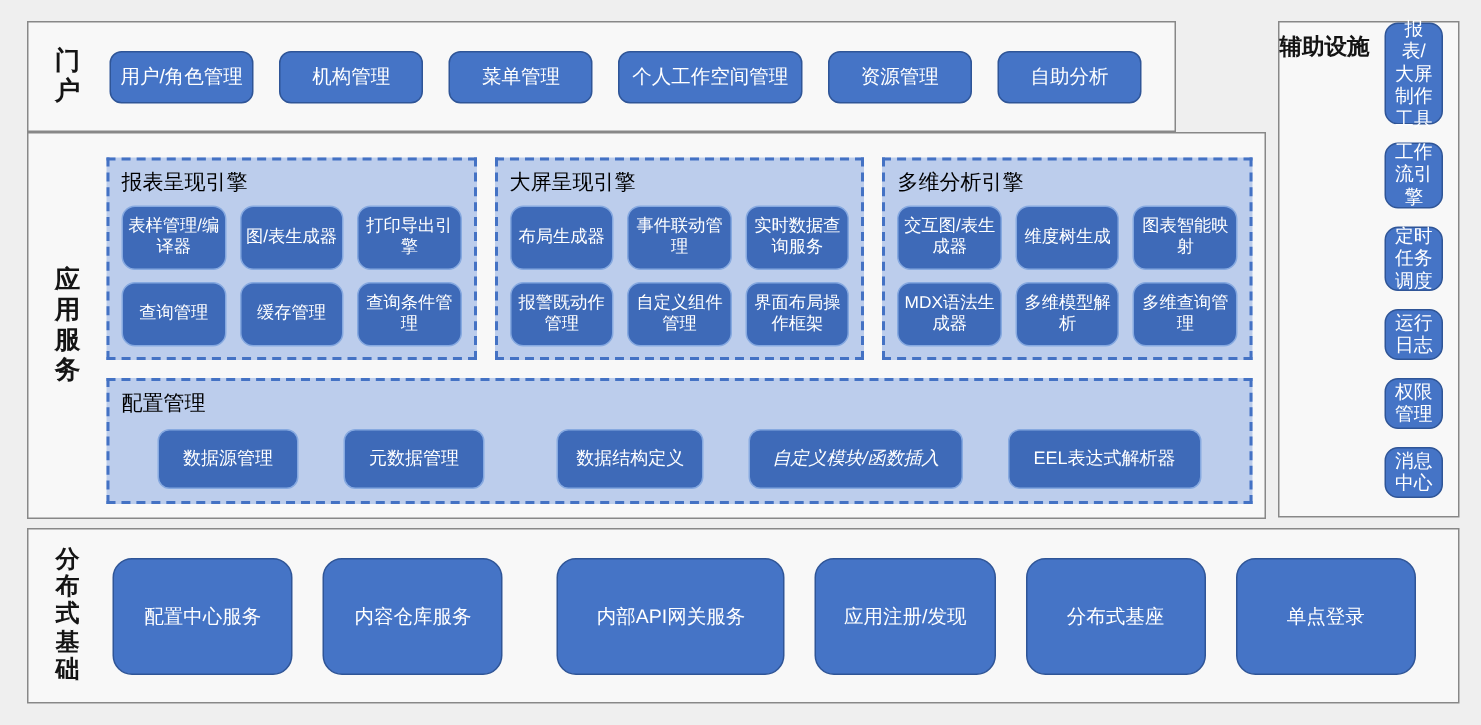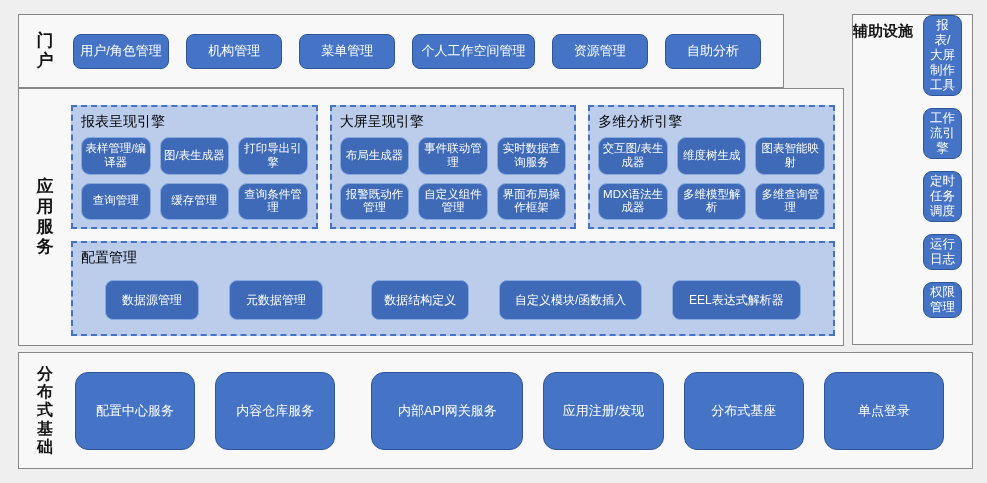--- a/index.html
+++ b/index.html
@@ -87,25 +87,25 @@
     border:1px solid #86a9e0;
     border-radius:9px;
     color:#fff;
     display:flex;align-items:center;justify-content:center;
     text-align:center;
     font-size:11.5px;line-height:1.18;
     padding:2px 2px;box-sizing:border-box;
   }
 
   
-  .panel-config{margin-top:12px;height:95px;flex:none;}
+  .panel-config{margin-top:12px;height:84px;flex:none;}
   .config-row{flex:1;display:flex;align-items:center;gap:30px;margin:0 24px;}
   .config-row .btn-inner{height:40px;border-radius:8px;font-size:12px;flex:1 1 0;}
   .config-row .btn-inner.w1{flex:1.05 1 0;margin-left:18px;}
-  .config-row .btn-inner.w2{flex:1.55 1 0;}
+  .config-row .btn-inner.w2{flex:1.55 1 0;font-style:italic;}
   .config-row .btn-inner.w3{flex:1.4 1 0;}
 
   
   .foundation-row{flex:1;display:flex;align-items:center;gap:20px;padding:0 28px 0 4px;}
   .foundation-row .btn{flex:1 1 0;height:78px;border-radius:13px;font-size:13px;}
   .foundation-row .btn.wide{flex:1.3 1 0;margin-left:16px;}
 </style>
 </head>
 <body>
 
@@ -184,20 +184,21 @@
   </section>
 
   <section class="box box-aux">
     <div class="aux-title">辅助设施</div>
     <div class="aux-col">
       <div class="btn tall">报表/大屏制作工具</div>
       <div class="btn">工作流引擎</div>
       <div class="btn">定时任务调度</div>
       <div class="btn">运行日志</div>
       <div class="btn">权限管理</div>
+      <div class="btn">消息中心</div>
     </div>
   </section>
 
   <section class="box box-foundation">
     <div class="vlabel">
         <span>分布式基础</span>
       </div>
     <div class="foundation-row">
       <div class="btn">配置中心服务</div>
       <div class="btn">内容仓库服务</div>

